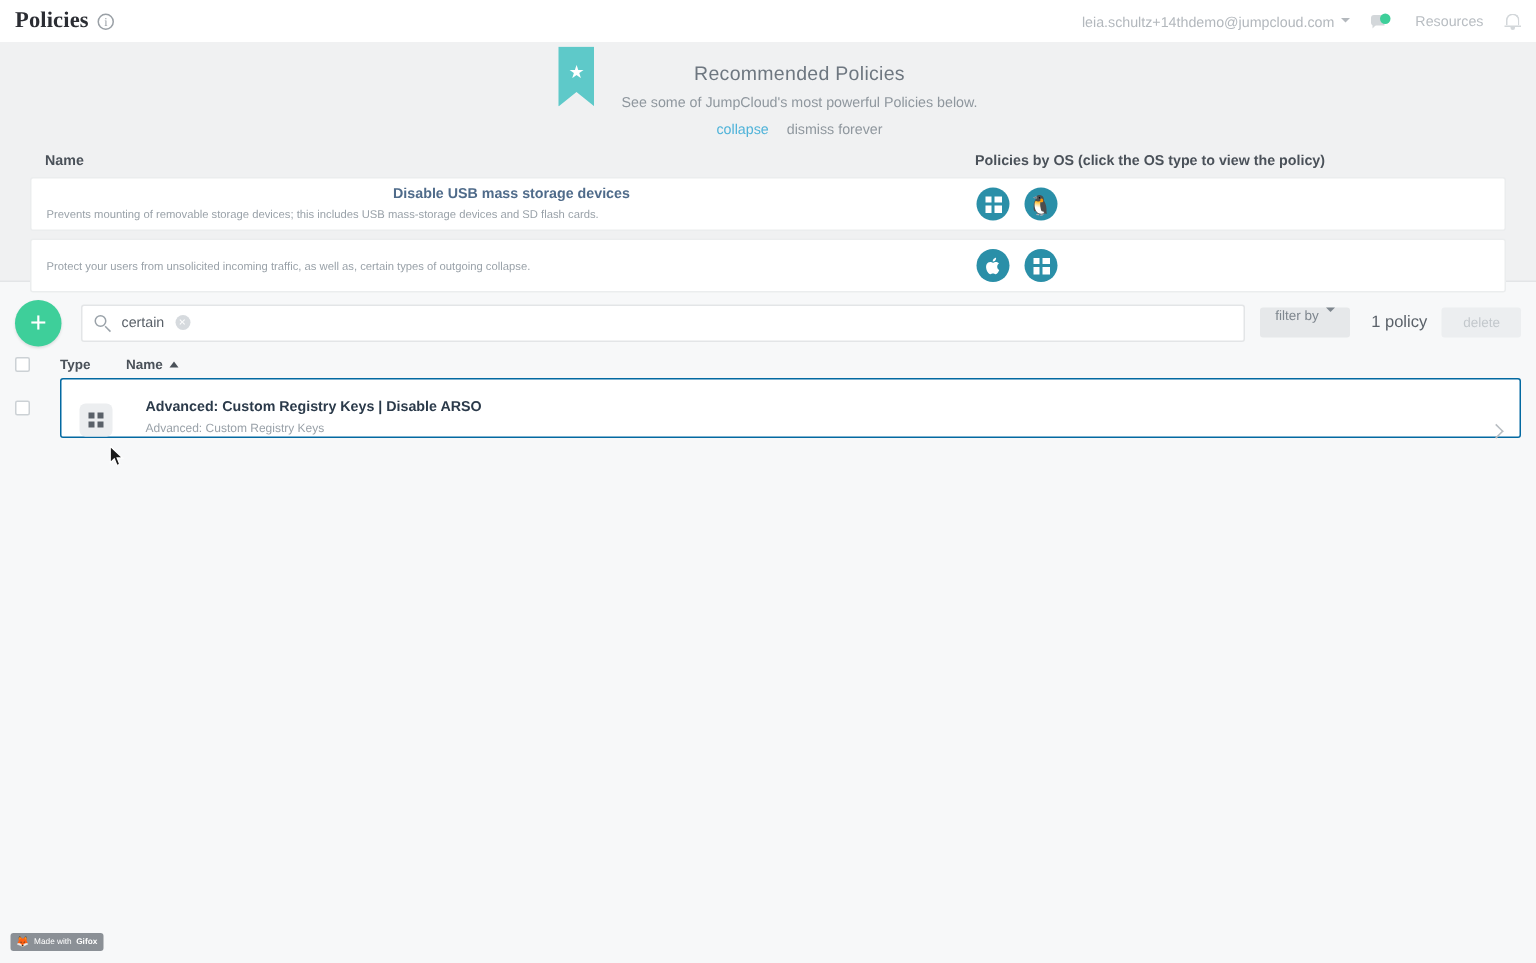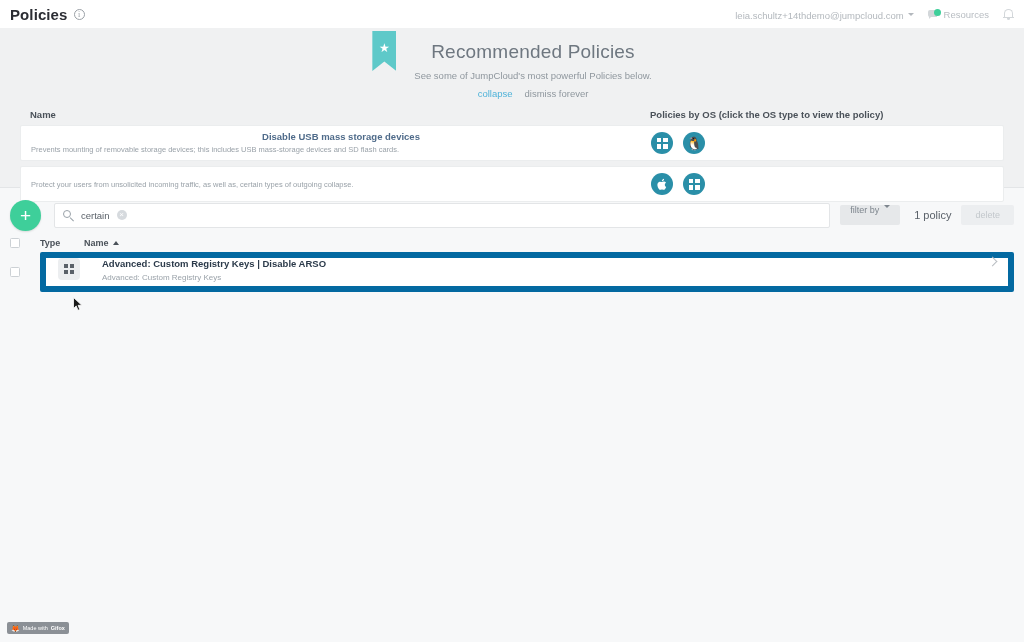--- a/index.html
+++ b/index.html
@@ -14,40 +14,41 @@
   
   .topbar {
     position: absolute; top: 0; left: 0; width: 1024px; height: 28px;
     background: #ffffff;
     display: flex; align-items: center;
   }
   .page-title {
     margin-left: 10px;
     font-size: 15px; font-weight: bold; color: #2b2d33;
     letter-spacing: .1px;
+    font-family: Liberation Serif, serif;
   }
   .info-icon {
     margin-left: 6px; width: 11px; height: 11px; border-radius: 50%;
     border: 1px solid #9aa0a6; color: #9aa0a6;
     font-size: 8px; line-height: 9px; text-align: center;
     font-family: "Liberation Serif", serif;
   }
   .topbar-right {
     margin-left: auto; display: flex; align-items: center; gap: 14px;
     padding-right: 10px;
   }
   .account-email {
     font-size: 9.5px; color: #b3b8bd; white-space: nowrap;
   }
   .caret-down {
     display: inline-block; margin-left: 4px;
     border-left: 3px solid transparent; border-right: 3px solid transparent;
     border-top: 3.5px solid #b3b8bd; vertical-align: middle;
   }
-  .resources-link { display: flex; gap: 3px; }
+  .resources-link { display: flex; gap: 17px; }
   .resources-label { font-size: 9.5px; color: #b8bdc2; }
   .bubble-icon { position: relative; width: 13px; height: 11px; }
   .bubble-icon .b1 {
     position: absolute; left: 0; top: 1px; width: 9px; height: 7px;
     background: #d3d7da; border-radius: 2px 2px 0 2px;
   }
   .bubble-icon .b1:after {
     content: ''; position: absolute; left: 1px; top: 6px;
     border-left: 3px solid #d3d7da; border-bottom: 3px solid transparent;
   }
@@ -84,21 +85,21 @@
     width: 24px; height: 40px; position: relative; margin-right: 18px;
     background: #5ec9c9;
     clip-path: polygon(0 0, 100% 0, 100% 100%, 50% 76%, 0 100%);
   }
   .ribbon .star {
     position: absolute; left: 50%; top: 11px; transform: translateX(-50%);
     color: #ffffff; font-size: 12px; line-height: 12px;
   }
   .rec-head-text { text-align: center; padding-top: 10px; }
   .rec-title {
-    font-size: 19px; color: #6e7780; font-weight: normal; letter-spacing: .2px;
+    font-size: 13px; color: #6e7780; font-weight: normal; letter-spacing: .2px;
   }
   .rec-sub {
     margin-top: 7px; font-size: 9.5px; color: #8f979e;
   }
   .rec-actions {
     margin-top: 7px; display: flex; justify-content: center; gap: 12px;
     font-size: 9.5px;
   }
   .link-collapse { color: #4fb3d9; cursor: pointer; }
   .link-dismiss { color: #8f979e; cursor: pointer; }
@@ -210,22 +211,22 @@
     border-bottom: 4px solid #4a5159;
   }
 
   
   .policy-row-wrap {
     position: absolute; top: 252px; left: 0; width: 1024px;
     display: flex; align-items: center; padding: 0 10px;
   }
   .policy-row {
     margin-left: 20px; flex: 1; height: 40px;
-    background: #ffffff; border: 6px solid #0369a1; border-radius: 2px;
-    display: flex; align-items: flex-start; padding: 0 12px;
+    background: #ffffff; border: 1px solid #0369a1; border-radius: 2px;
+    display: flex; align-items: flex-end; padding: 0 12px;
     cursor: pointer;
   }
   .type-icon {
     width: 22px; height: 22px; border-radius: 4px; background: #eceef0;
     display: flex; align-items: center; justify-content: center; flex: none;
   }
   .type-icon .win-grid {
     width: 10px; height: 10px;
     display: grid; grid-template-columns: 1fr 1fr; grid-template-rows: 1fr 1fr;
     gap: 1.3px;

